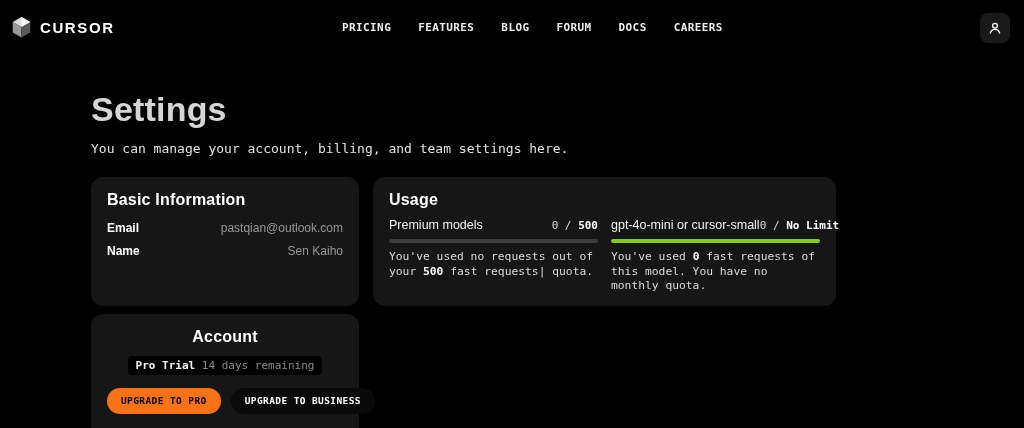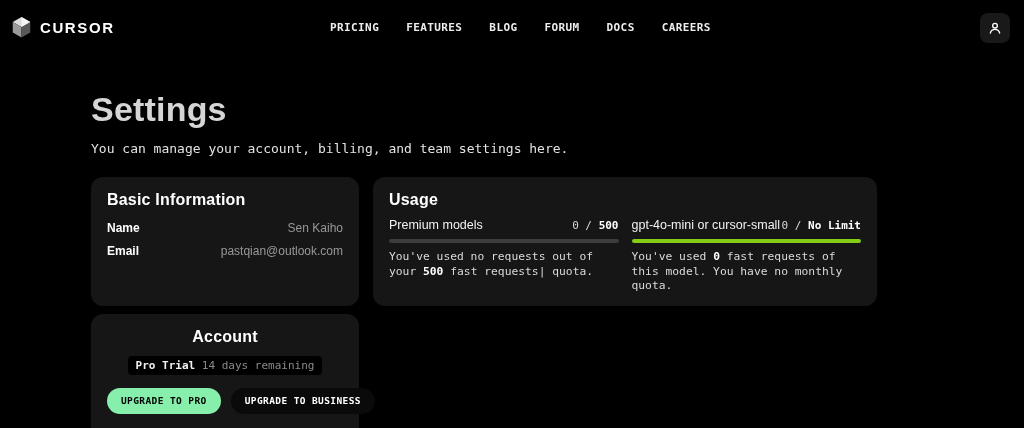--- a/index.html
+++ b/index.html
@@ -19,21 +19,21 @@
     display: flex;
     align-items: center;
     padding: 0 14px 0 11px;
     position: relative;
   }
   .logo { display: flex; align-items: center; gap: 8px; cursor: pointer; }
   .logo-text {
     color: #fff; font-weight: bold; font-size: 15px; letter-spacing: 1.6px;
   }
   .nav {
-    position: absolute; left: 330px; top: 0; height: 55px;
+    position: absolute; left: 342px; top: 0; height: 55px;
     display: flex; align-items: center; gap: 27px;
   }
   .nav-item {
     font-family: "DejaVu Sans Mono", monospace;
     font-size: 11px; font-weight: bold; letter-spacing: 0.4px;
     color: #ededed; cursor: pointer; text-decoration: none;
   }
   .header-right { margin-left: auto; display: flex; align-items: center; gap: 9px; }
   .icon-btn {
     width: 30px; height: 30px; background: #191919; border: none;
@@ -61,21 +61,21 @@
     font-size: 13px; color: #e2e2e2;
   }
 
   .cards { margin-top: 21px; width: 826px; }
   .cards-row { display: flex; gap: 14px; align-items: stretch; }
   .card {
     background: #161616; border-radius: 12px;
     padding: 14px 16px 12px 16px;
   }
   .card-basic { width: 268px; flex: none; }
-  .card-usage { width: 504px; flex: none; }
+  .card-usage { width: 463px; flex: none; }
   .card-account { width: 268px; margin-top: 8px; }
   .card-title { font-size: 16px; font-weight: bold; color: #fff; line-height: 18px; letter-spacing: 0.2px; }
 
   
   .field-row { display: flex; justify-content: space-between; align-items: baseline; margin-top: 12px; }
   .field-row + .field-row { margin-top: 9px; }
   .field-label { font-size: 12px; font-weight: bold; color: #fff; }
   .field-value { font-size: 12px; color: #989898; }
 
   
@@ -100,21 +100,21 @@
   }
   .plan-badge .plan { font-weight: bold; color: #f0f0f0; }
   .plan-badge .remaining { color: #8a8a8a; }
   .btn-row { display: flex; gap: 10px; margin-top: 13px; }
   .pill-btn {
     height: 26px; border-radius: 14px; border: none; cursor: pointer;
     display: flex; align-items: center; padding: 0 14px;
     font-family: "DejaVu Sans Mono", monospace;
     font-size: 9.5px; font-weight: bold; letter-spacing: 0.4px; white-space: nowrap;
   }
-  .pill-btn.primary { background: #86efac; color: #000; }
+  .pill-btn.primary { background: #f97316; color: #000; }
   .pill-btn.secondary { background: #0a0a0a; color: #fff; }
   .advanced-toggle {
     margin-top: 29px; display: inline-flex; align-items: center; gap: 6px;
     font-size: 12px; font-weight: bold; color: #ececec; cursor: pointer;
     background: none; border: none;
   }
 </style>
 </head>
 <body>
 
@@ -151,26 +151,26 @@
 <div class="main">
   <h1 class="page-title">Settings</h1>
   <div class="page-subtitle mono">You can manage your account, billing, and team settings here.</div>
 
   <div class="cards">
     <div class="cards-row">
 
       <section class="card card-basic">
         <h2 class="card-title">Basic Information</h2>
         <div class="field-row">
+          <span class="field-label">Email</span>
+          <span class="field-value">pastqian@outlook.com</span>
+        </div>
+        <div class="field-row">
           <span class="field-label">Name</span>
           <span class="field-value">Sen Kaiho</span>
-        </div>
-        <div class="field-row">
-          <span class="field-label">Email</span>
-          <span class="field-value">pastqian@outlook.com</span>
         </div>
       </section>
 
       <section class="card card-usage">
         <h2 class="card-title">Usage</h2>
         <div class="usage-cols">
 
           <div class="usage-col">
             <div class="usage-head">
               <span class="usage-label">Premium models</span>

